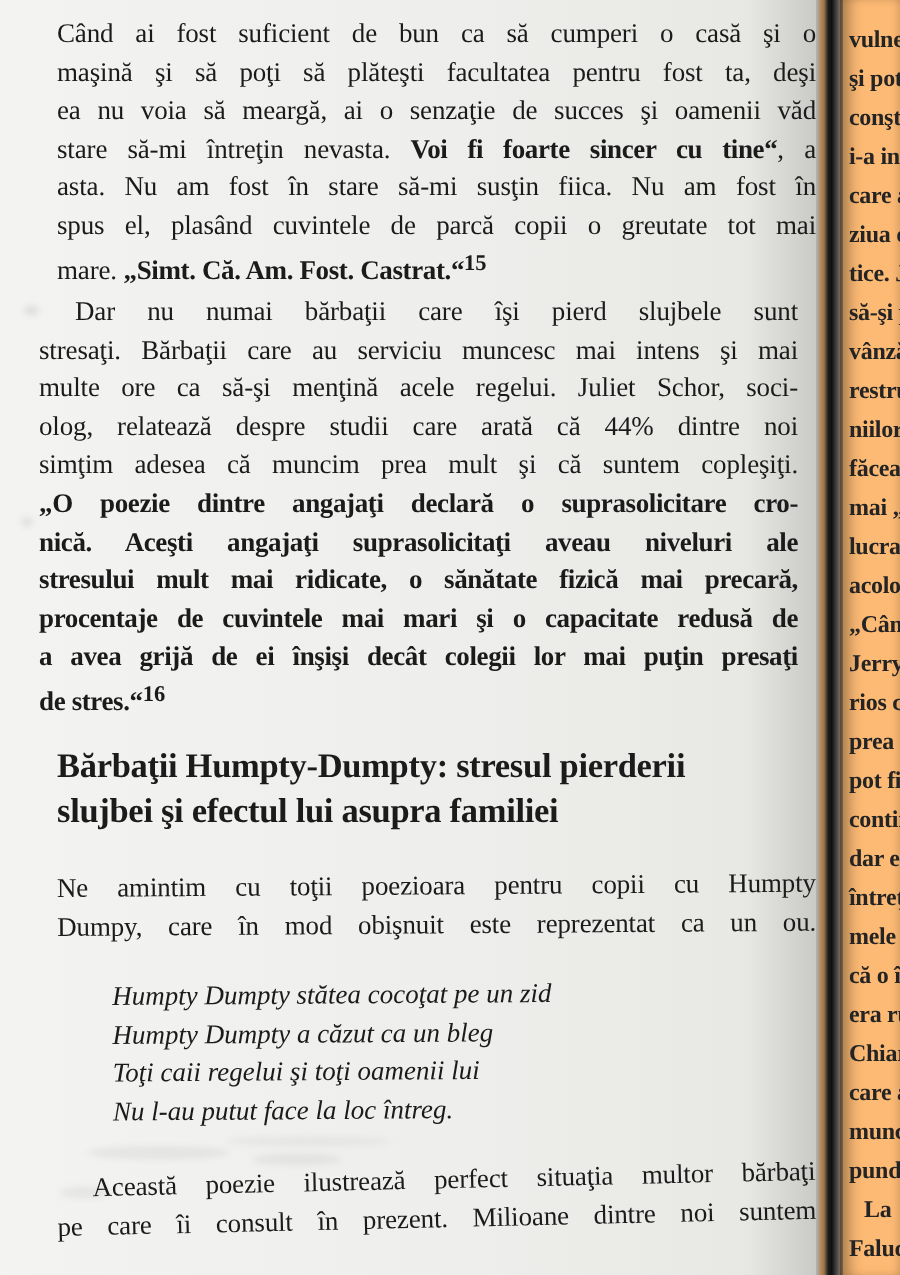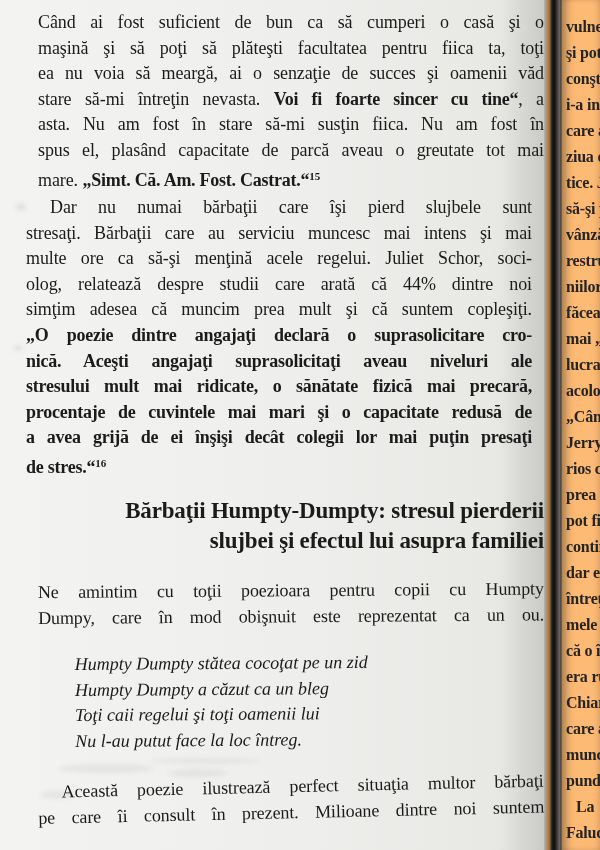--- a/index.html
+++ b/index.html
@@ -28,25 +28,24 @@
     background:linear-gradient(90deg,rgba(0,0,0,0) 0%,rgba(0,0,0,0.10) 100%);
     pointer-events:none;
   }
   .block{position:absolute;color:var(--ink);}
   .para .line{
     font-size:18px;line-height:25.6px;letter-spacing:-0.1px;
     text-align:justify;white-space:nowrap;
   }
   .para .line.fill{text-align-last:justify;-moz-text-align-last:justify;}
   .b{font-weight:bold;letter-spacing:-0.25px;}
-  .sup{font-size:11px;vertical-align:6px;letter-spacing:0;font-weight:bold;}
+  .sup{font-size:15px;vertical-align:6px;letter-spacing:0;font-weight:bold;}
   .heading .line{
     font-size:23px;line-height:30px;font-weight:bold;letter-spacing:-0.2px;
     white-space:nowrap;
-    text-align:right;
   }
   .poem .line{
     font-size:18px;line-height:25.7px;font-style:italic;white-space:nowrap;
   }
   
   .gutter{
     position:absolute;left:544px;top:0;width:18px;height:850px;
     background:linear-gradient(90deg,
       rgba(30,30,30,0.12) 0%,
       rgba(30,30,30,0.45) 30%,
@@ -85,25 +84,25 @@
 
     <div class="right-shade"></div>
     <div class="smudge s1"></div>
     <div class="smudge s2"></div>
     <div class="smudge s3"></div>
     <div class="smudge s4"></div>
     <div class="smudge s5"></div>
     <div class="smudge s6"></div>
   <div class="block para" style="top: 10px; left: 38px; width: 506px;">
         <div class="line fill"><span>Când ai fost suficient de bun ca să cumperi o casă şi o</span></div>
-        <div class="line fill"><span>maşină şi să poţi să plăteşti facultatea pentru fiica ta, toţi</span></div>
+        <div class="line fill"><span>maşină şi să poţi să plăteşti facultatea pentru fost ta, deşi</span></div>
         <div class="line fill"><span>ea nu voia să meargă, ai o senzaţie de succes şi oamenii văd</span></div>
         <div class="line fill"><span>stare să-mi întreţin nevasta. </span><span class="b">Voi fi foarte sincer cu tine“</span><span>, a</span></div>
         <div class="line fill"><span>asta. Nu am fost în stare să-mi susţin fiica. Nu am fost în</span></div>
-        <div class="line fill"><span>spus el, plasând capacitate de parcă aveau o greutate tot mai</span></div>
+        <div class="line fill"><span>spus el, plasând cuvintele de parcă copii o greutate tot mai</span></div>
         <div class="line"><span>mare. </span><span class="b">„Simt. Că. Am. Fost. Castrat.“</span><span class="sup">15</span></div>
       </div>
       <div class="block para" style="top: 195px; left: 26px; width: 506px;">
         <div class="line fill" style="text-indent: 24px;"><span>Dar nu numai bărbaţii care îşi pierd slujbele sunt</span></div>
         <div class="line fill"><span>stresaţi. Bărbaţii care au serviciu muncesc mai intens şi mai</span></div>
         <div class="line fill"><span>multe ore ca să-şi menţină acele regelui. Juliet Schor, soci-</span></div>
         <div class="line fill"><span>olog, relatează despre studii care arată că 44% dintre noi</span></div>
         <div class="line fill"><span>simţim adesea că muncim prea mult şi că suntem copleşiţi.</span></div>
         <div class="line fill"><span class="b">„O poezie dintre angajaţi declară o suprasolicitare cro-</span></div>
         <div class="line fill"><span class="b">nică. Aceşti angajaţi suprasolicitaţi aveau niveluri ale</span></div>

